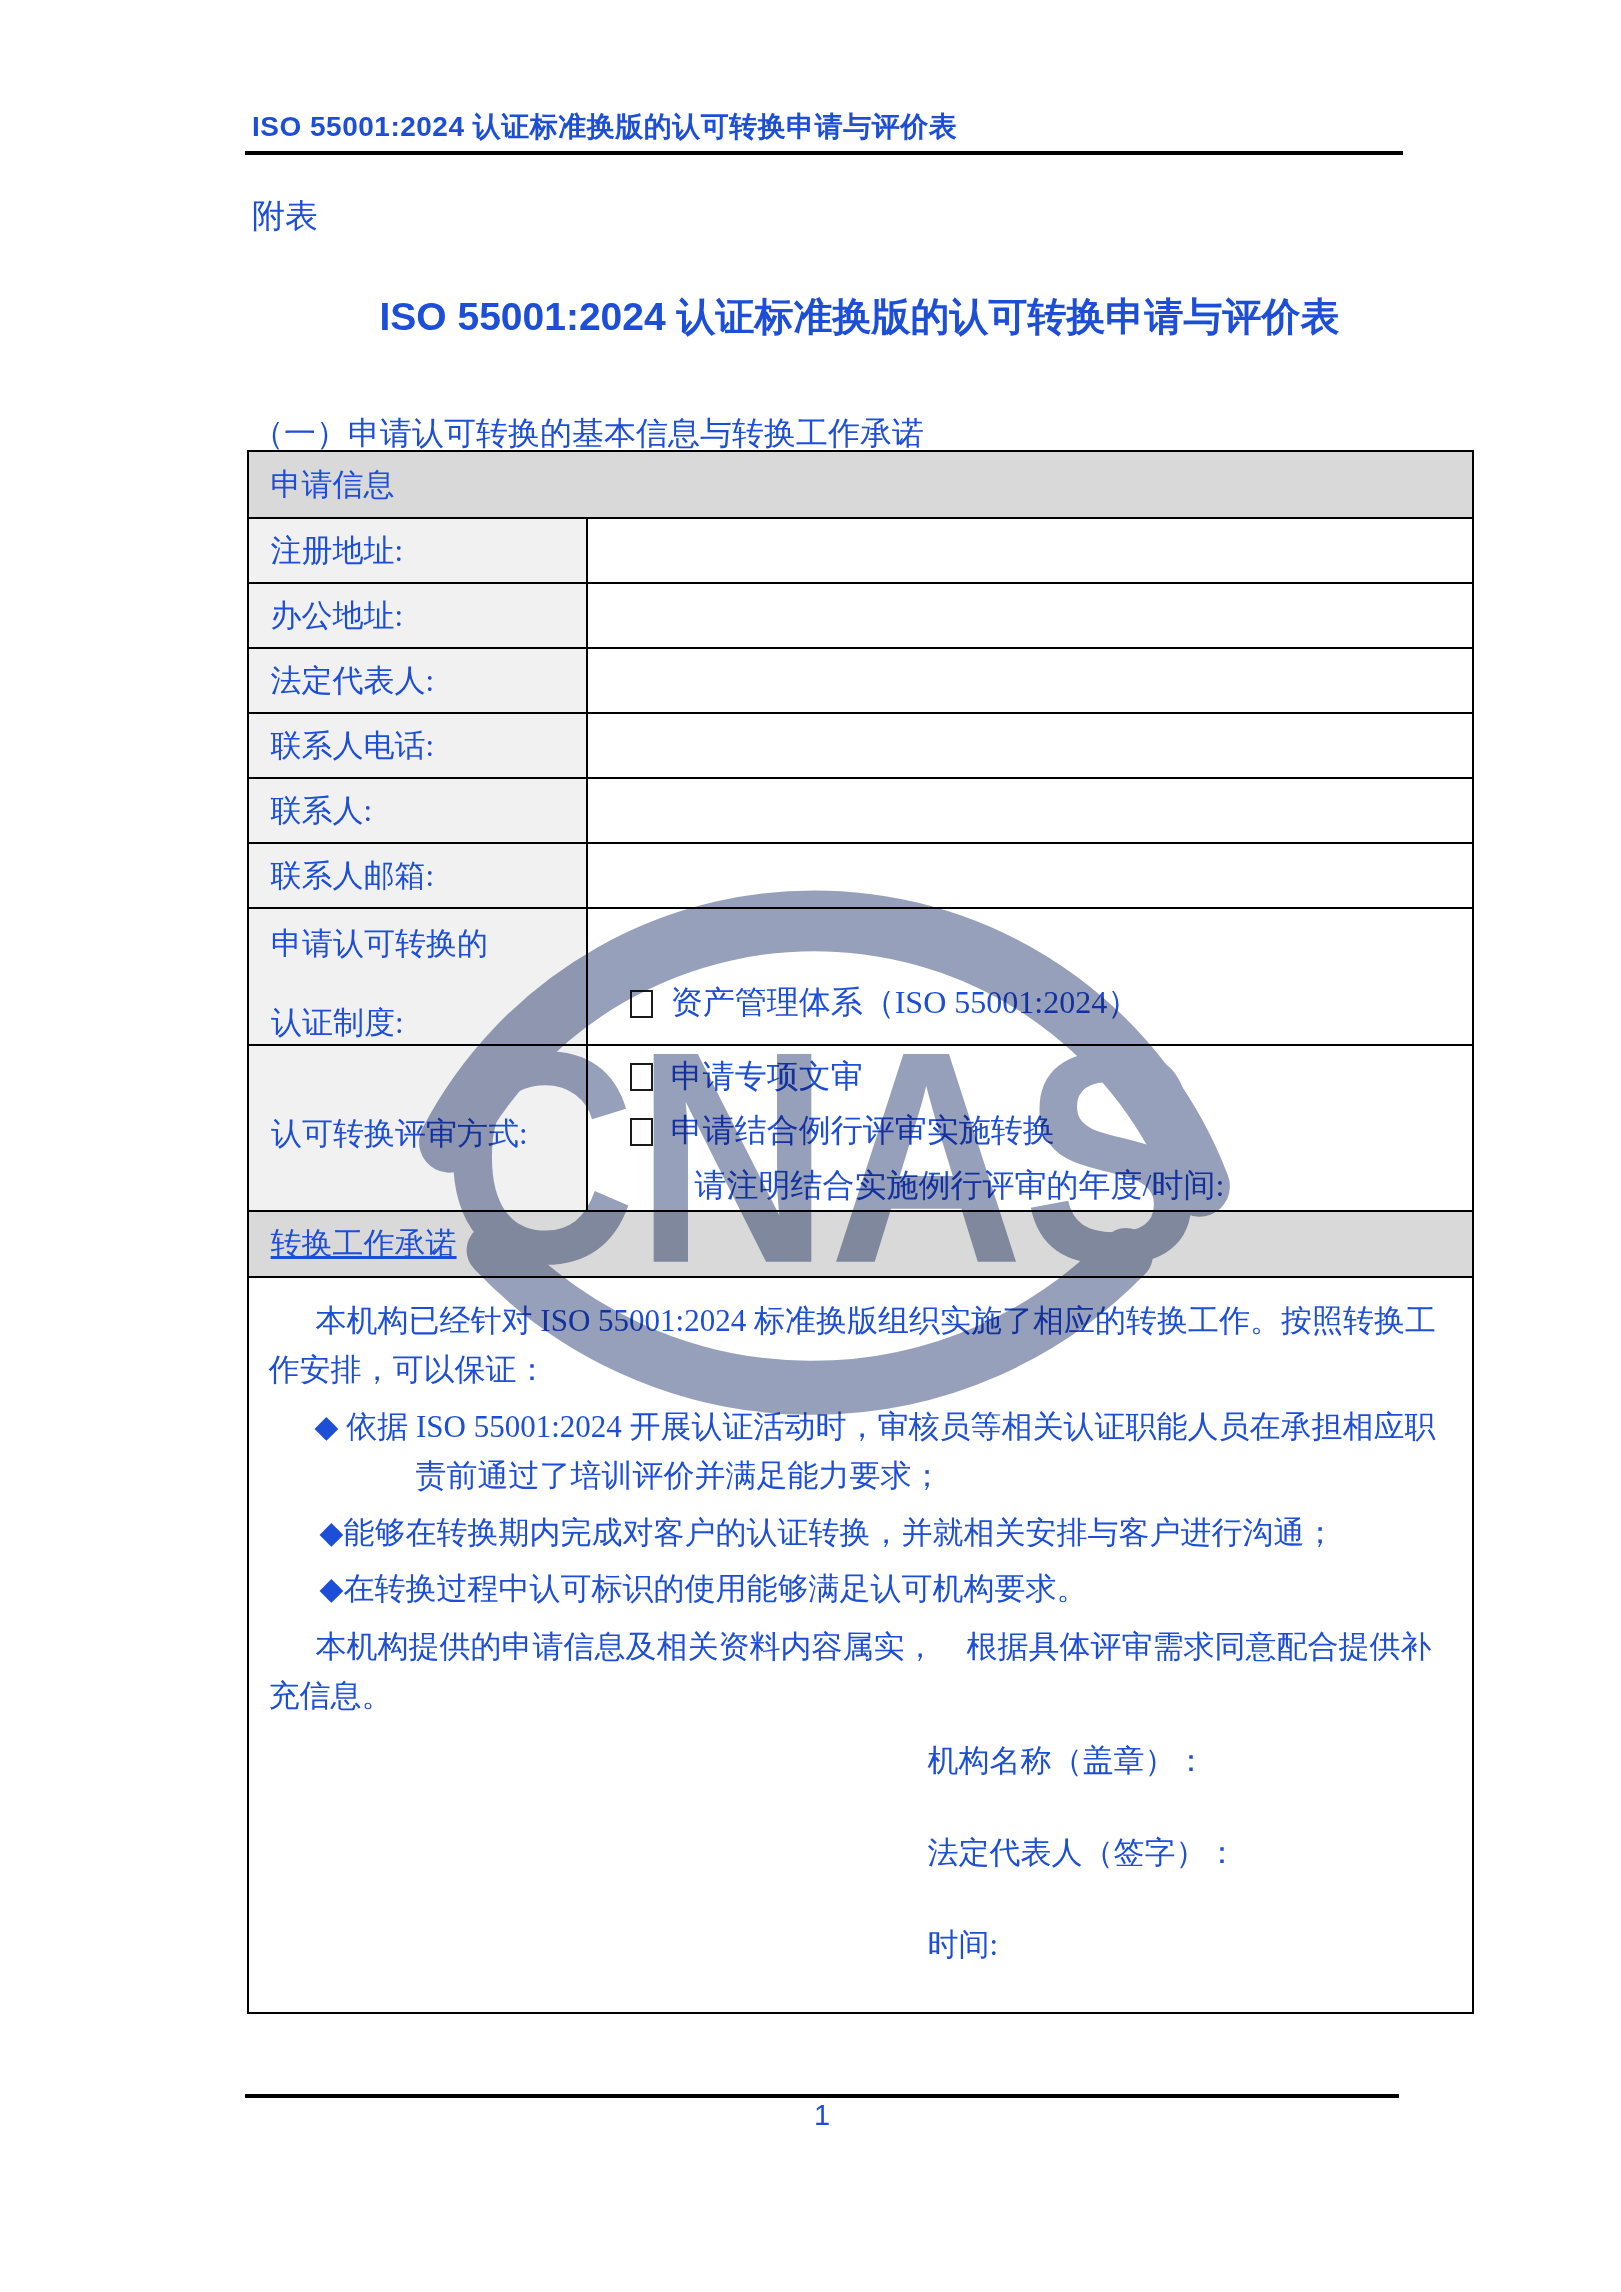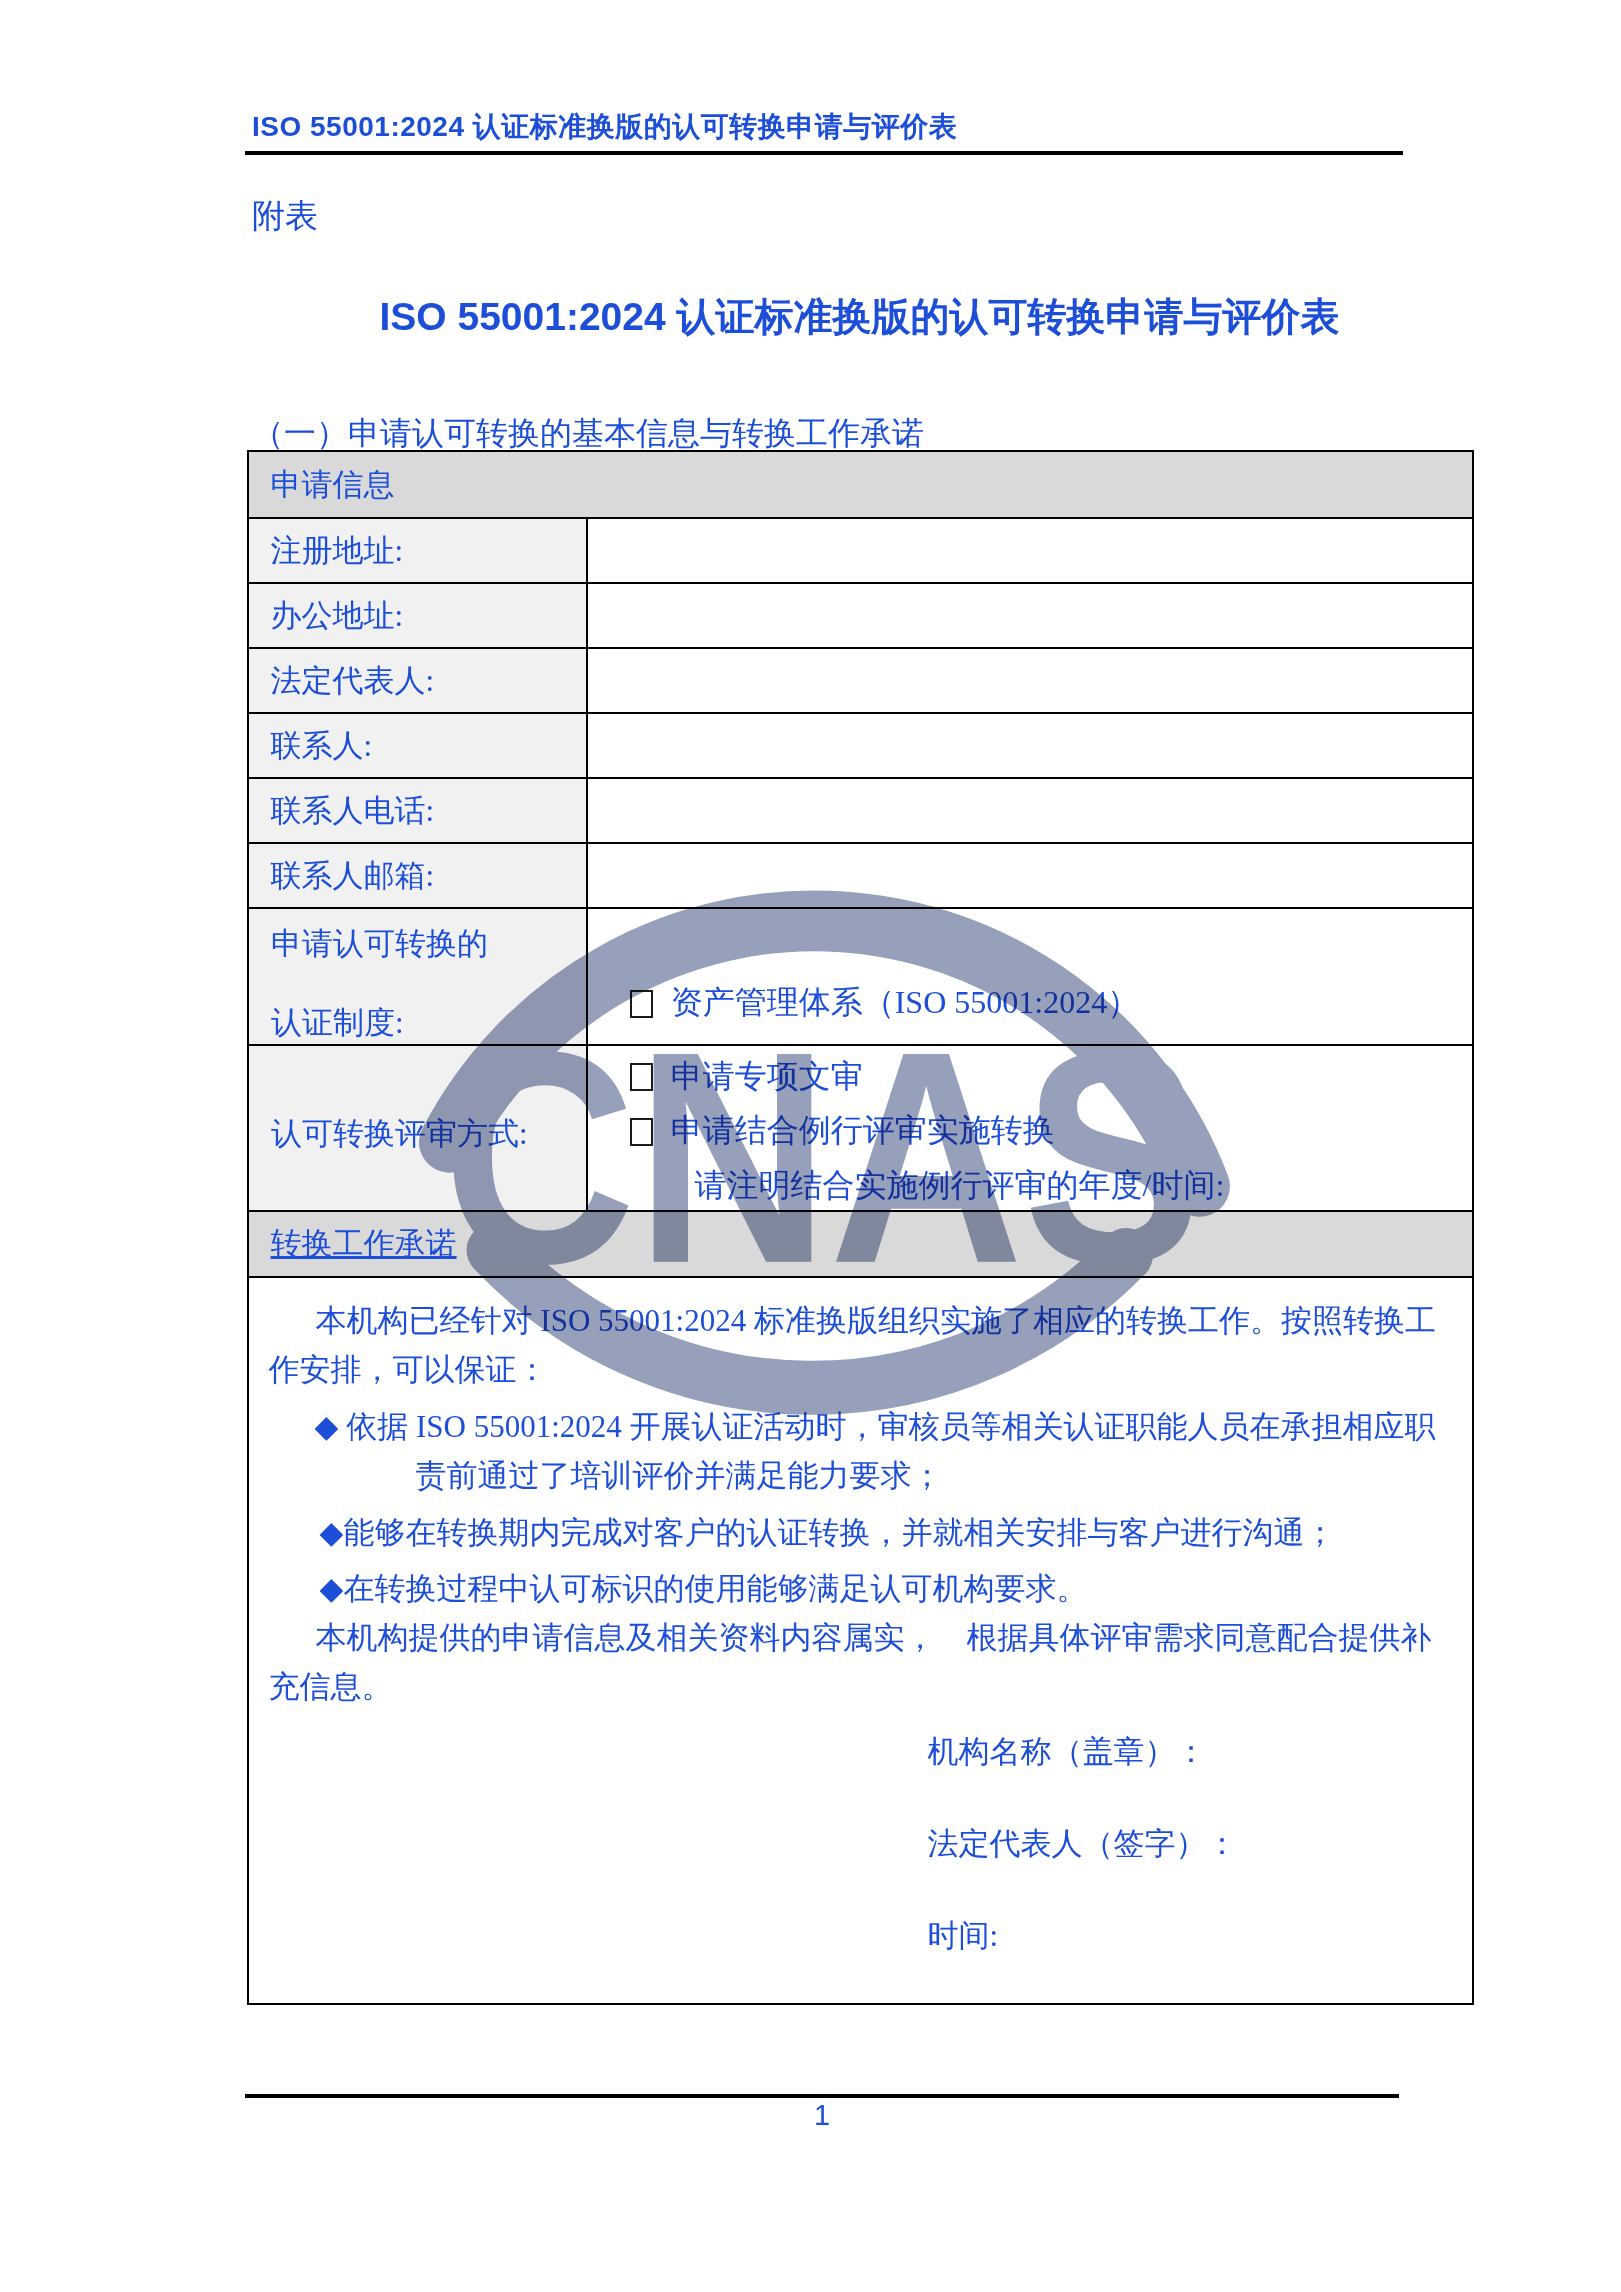--- a/index.html
+++ b/index.html
@@ -37,21 +37,21 @@
     vertical-align:-4.9px; margin-right:17.6px; background:transparent;
   }
   .cert-option-line { margin-top:54px; margin-left:19.6px; font-size:32px; }
   .review-lines { margin-top:5.9px; margin-left:19.6px; font-size:32px; line-height:49px; vertical-align:top; }
   .review-note { padding-left:65px; }
 
   td.commit-cell { vertical-align:top; padding:17.6px 13.7px 0 19.6px; font-size:32px; line-height:49px; }
   .para { text-indent:47px; }
   .bullet-hang { margin-top:7.8px; padding-left:147px; text-indent:-101px; }
   .bullet-plain { margin-top:7.8px; padding-left:51px; }
-  .para2 { margin-top:0; text-indent:47px; }
+  .para2 { margin-top:9px; text-indent:47px; }
   .sig-block { margin-top:15.7px; margin-left:659px; }
   .sig-line { margin-bottom:43px; }
 
   .watermark {
     position:absolute; left:420px; top:897px; width:806px; height:515px;
     mix-blend-mode:multiply; pointer-events:none;
   }
   .footer-rule { position:absolute; left:245px; top:2094px; width:1154px; height:3.9px; background:#000; }
   .page-num {
     position:absolute; left:245px; top:2099px; width:1154px; text-align:center;
@@ -89,25 +89,25 @@
     </tr>
     <tr class="h66">
       <td class="label-cell">办公地址:</td>
       <td class="value-cell"></td>
     </tr>
     <tr class="h66">
       <td class="label-cell">法定代表人:</td>
       <td class="value-cell"></td>
     </tr>
     <tr class="h66">
-      <td class="label-cell">联系人:</td>
+      <td class="label-cell">联系人电话:</td>
       <td class="value-cell"></td>
     </tr>
     <tr class="h66">
-      <td class="label-cell">联系人电话:</td>
+      <td class="label-cell">联系人:</td>
       <td class="value-cell"></td>
     </tr>
     <tr class="h66">
       <td class="label-cell">联系人邮箱:</td>
       <td class="value-cell"></td>
     </tr>
 
     <tr class="h135">
       <td class="label-cell label-top">
         <div class="lbl-line1">申请认可转换的</div>

